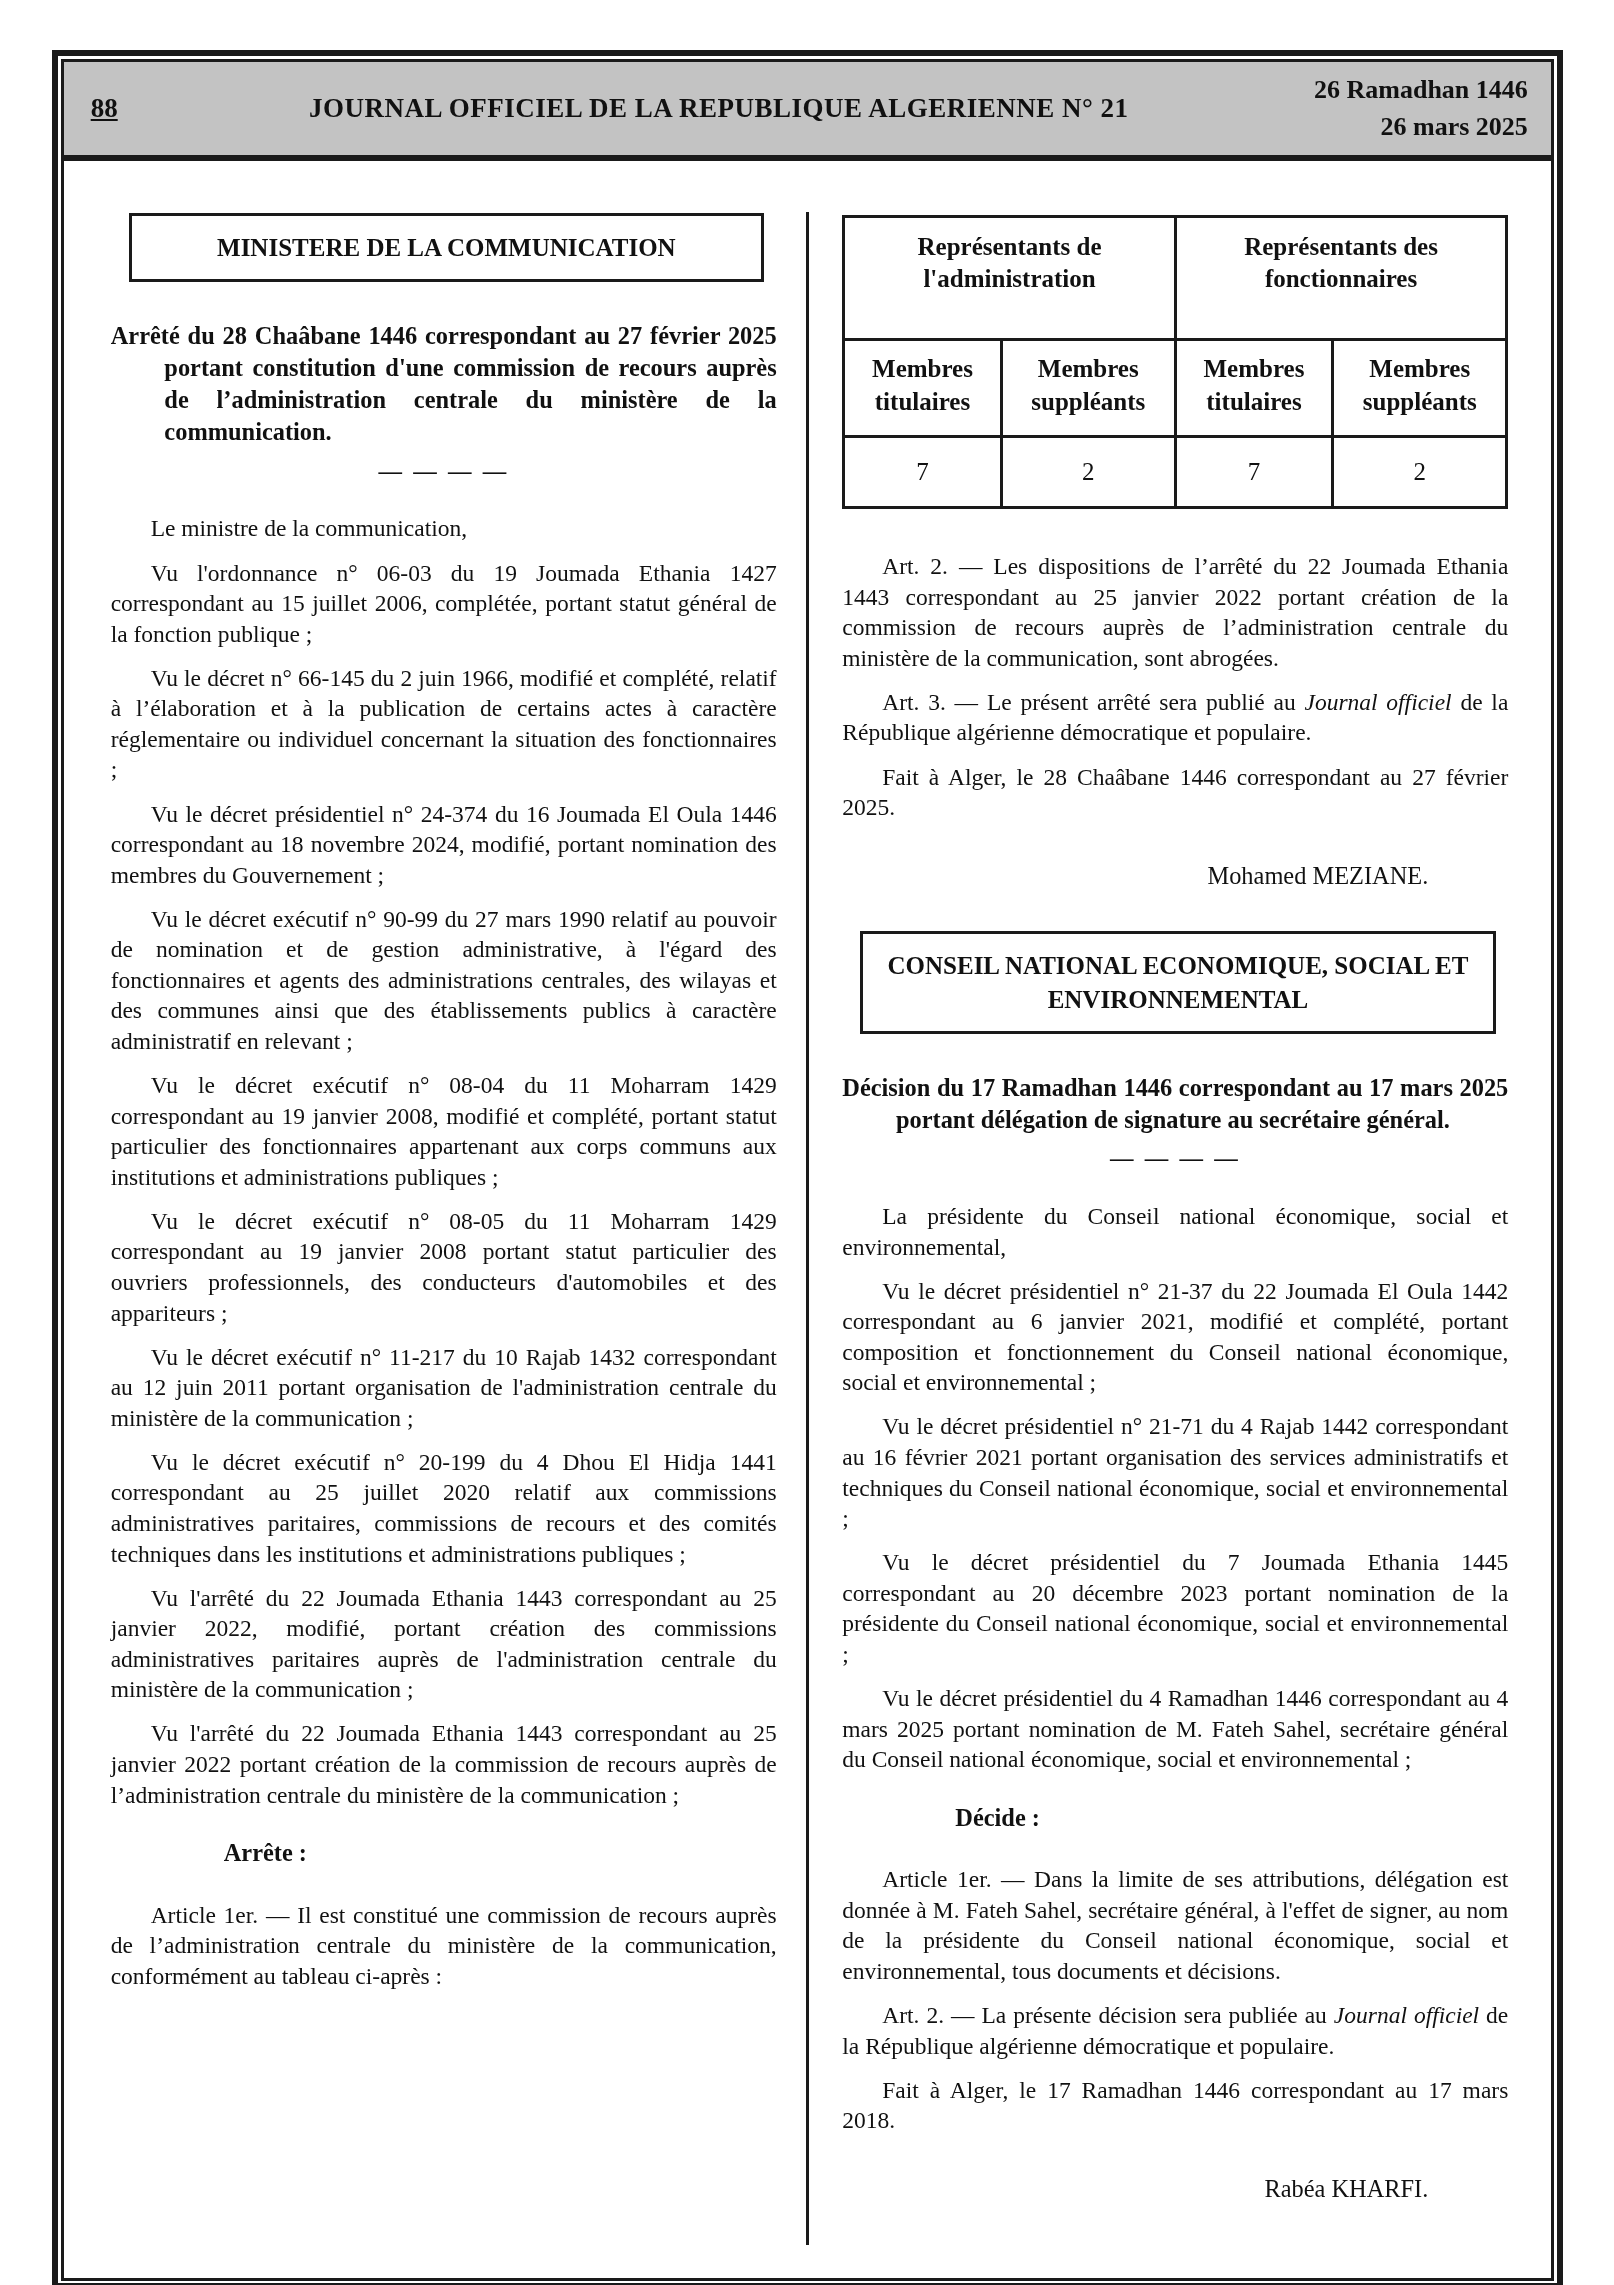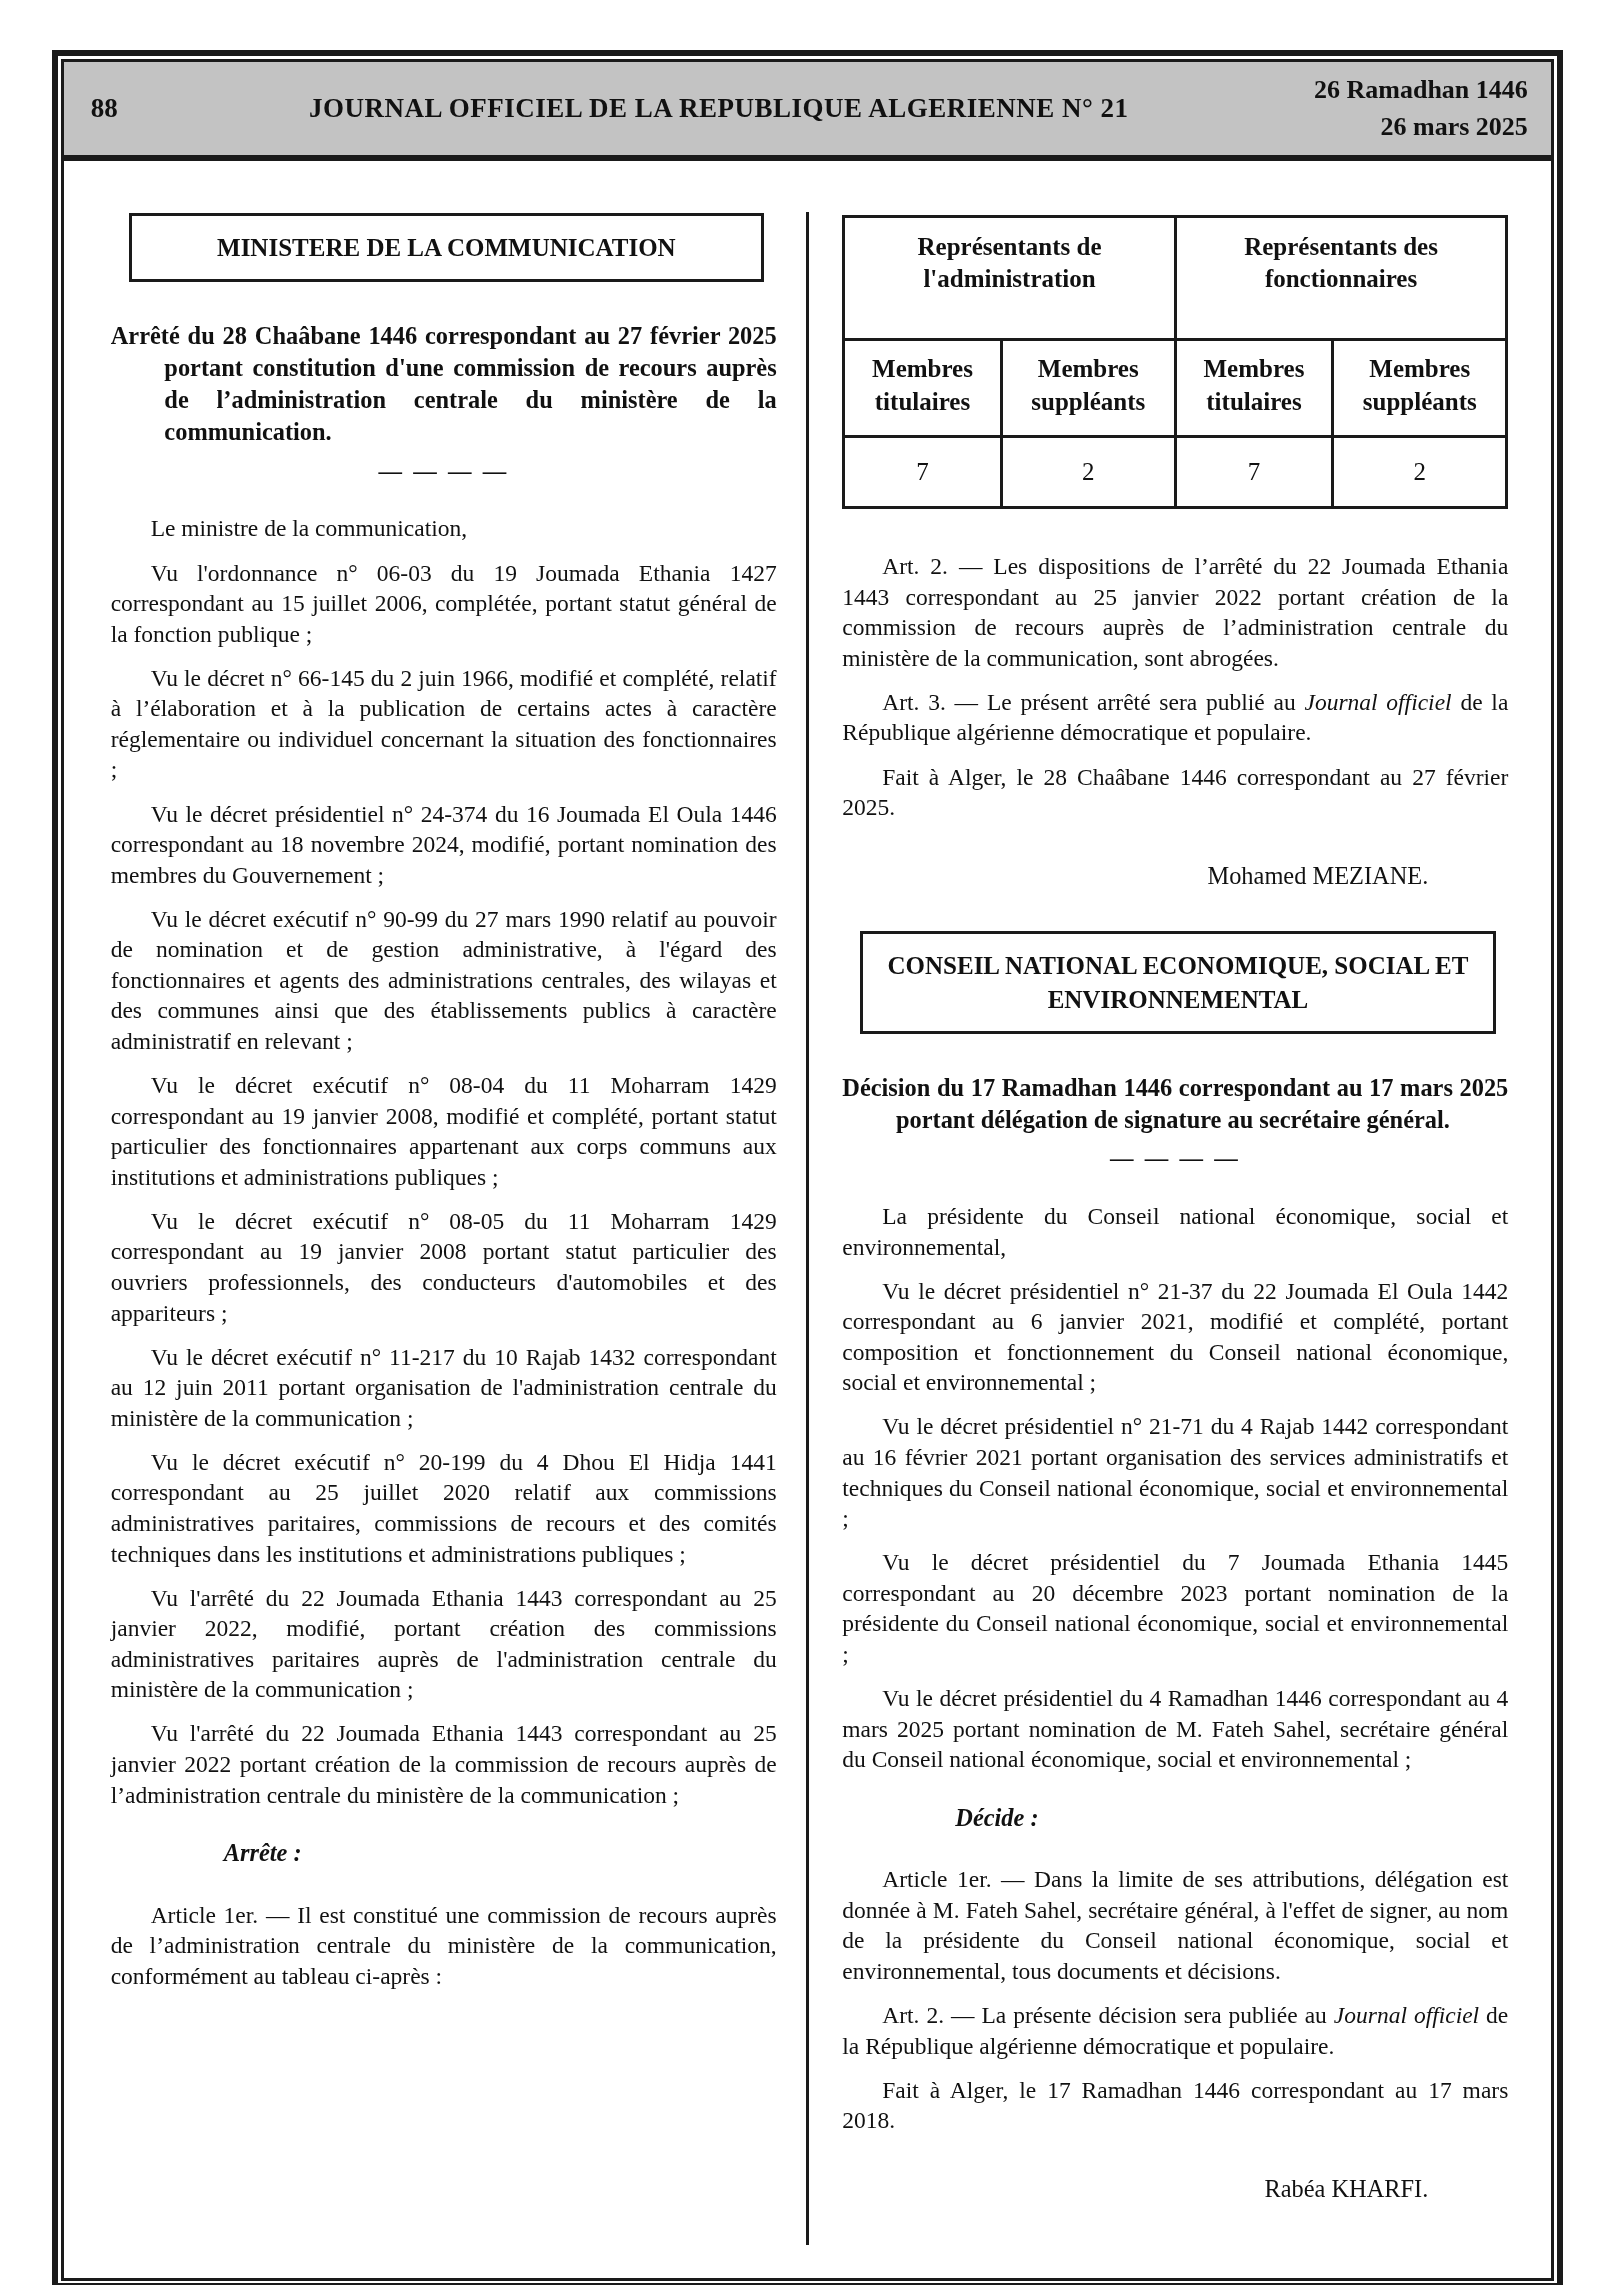--- a/index.html
+++ b/index.html
@@ -25,20 +25,21 @@
     display:flex;
     align-items:center;
     padding:9px 23.5px 9px 27px;
     min-height:72px;
     box-sizing:border-box;
   }
   .page-number{
     width:118px;
     font-size:27px;
     font-weight:bold;
+    text-decoration:underline;
   }
   .journal-title{
     flex:1;
     text-align:center;
     font-size:27px;
     font-weight:bold;
     letter-spacing:0.5px;
   }
   .dates{
     width:299px;
@@ -94,21 +95,20 @@
   }
   p.body{
     margin:0 0 13.6px;
     text-align:justify;
     text-indent:1.7em;
   }
   .label-line{
     font-weight:bold;
     font-size:24.4px;
     margin:27px 0 31px 113px;
-    font-style:italic;
   }
   .sig{
     text-align:right;
     padding-right:80px;
     margin:37px 0 40px;
     font-size:24.4px;
   }
   
   table.members{
     border-collapse:collapse;

